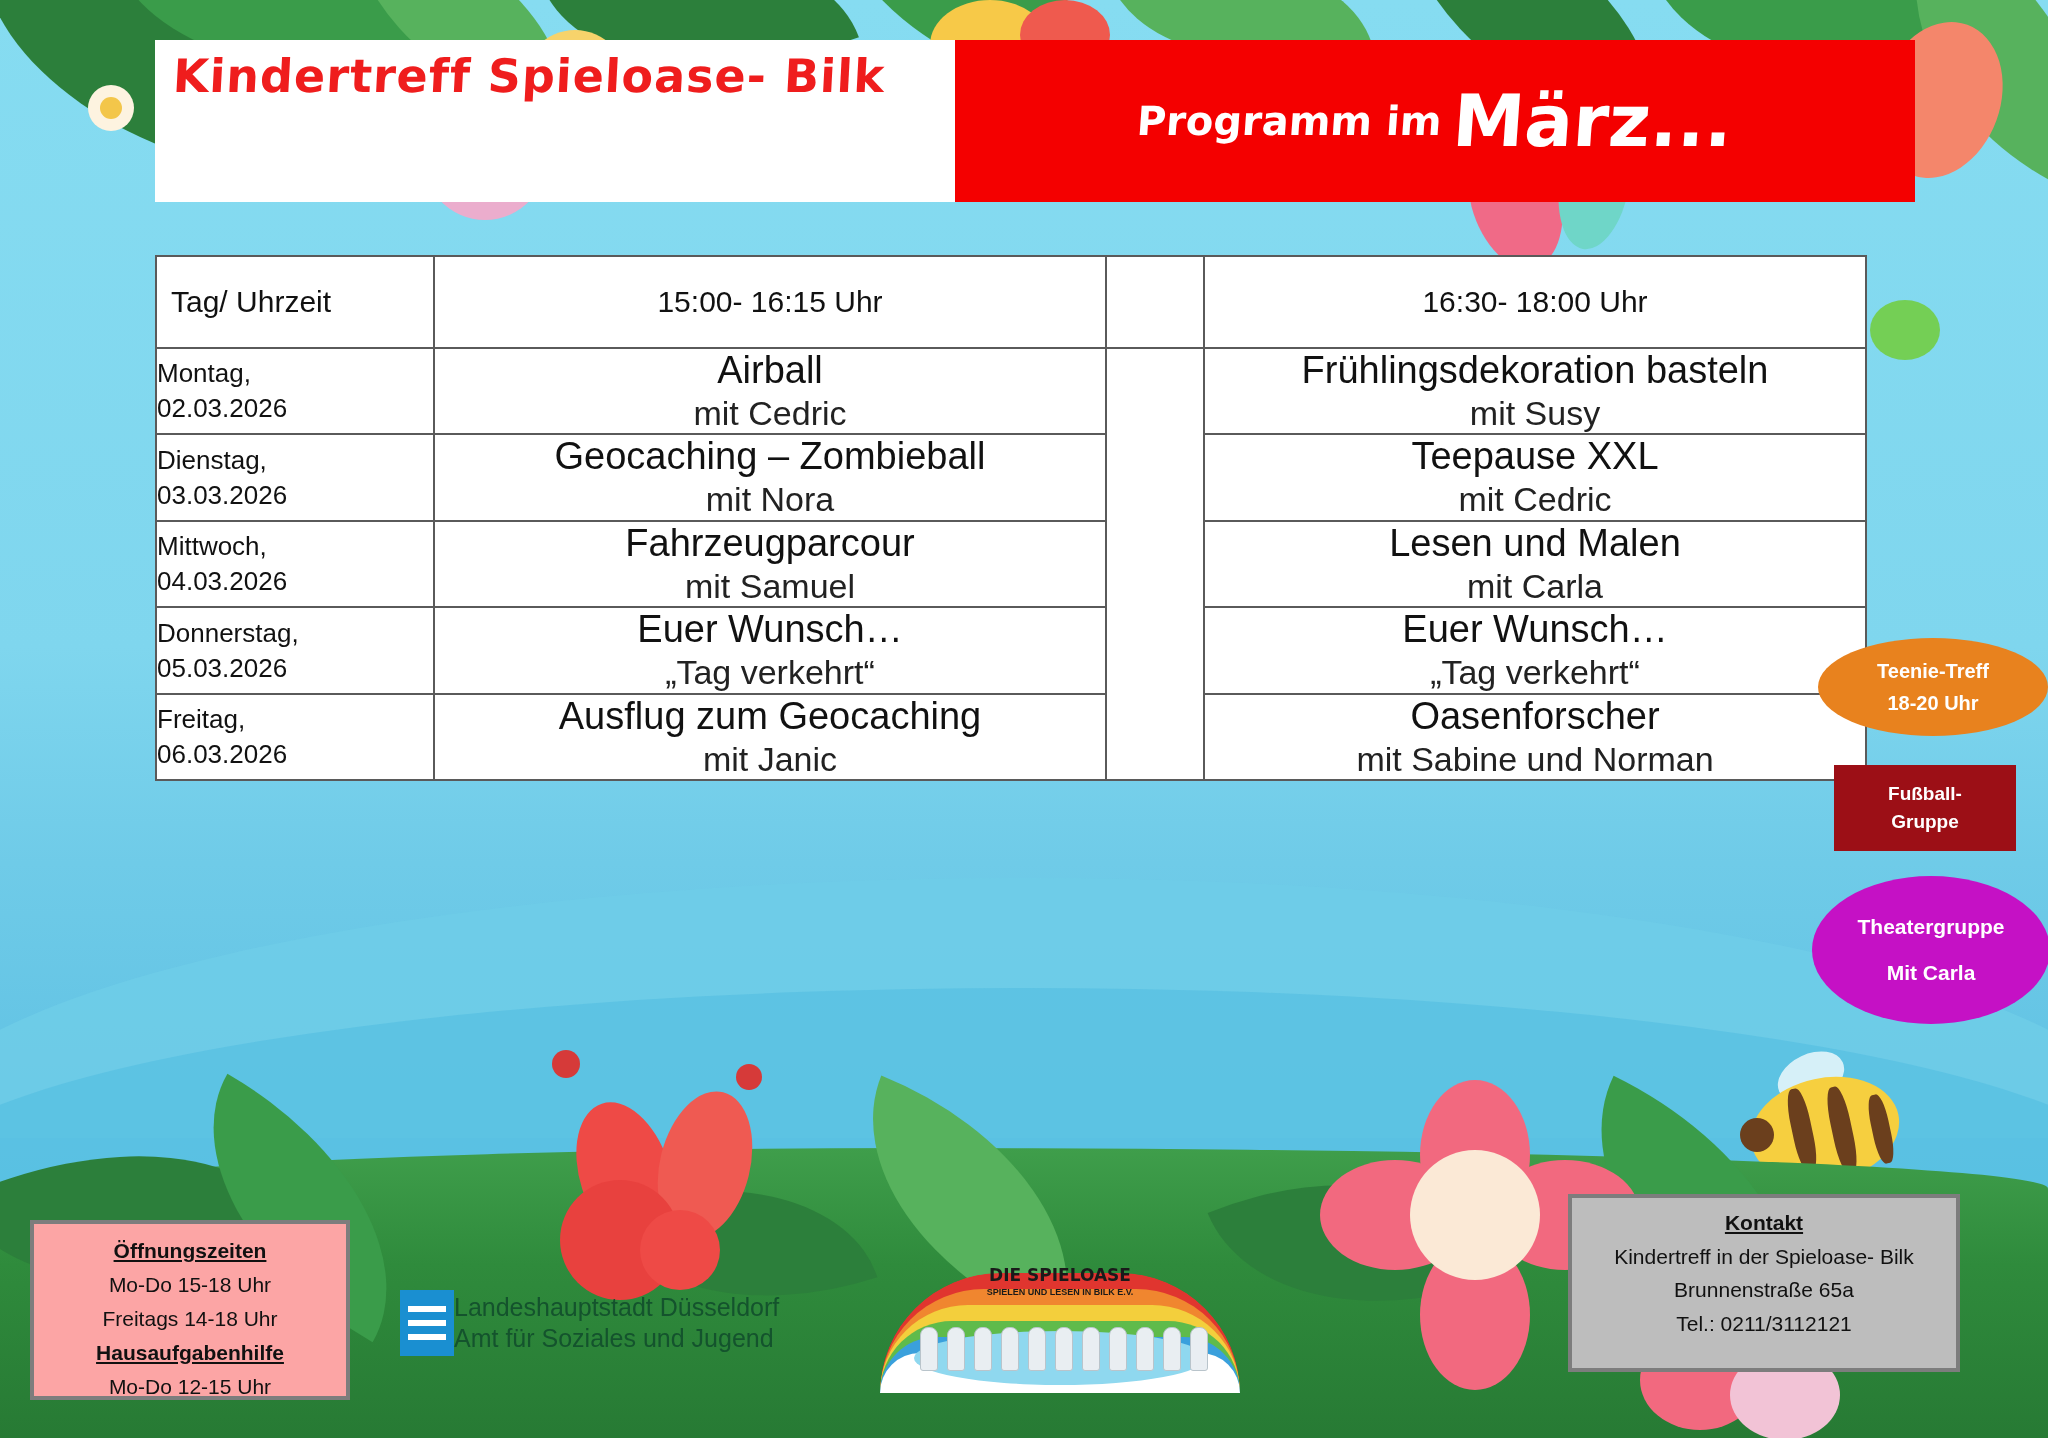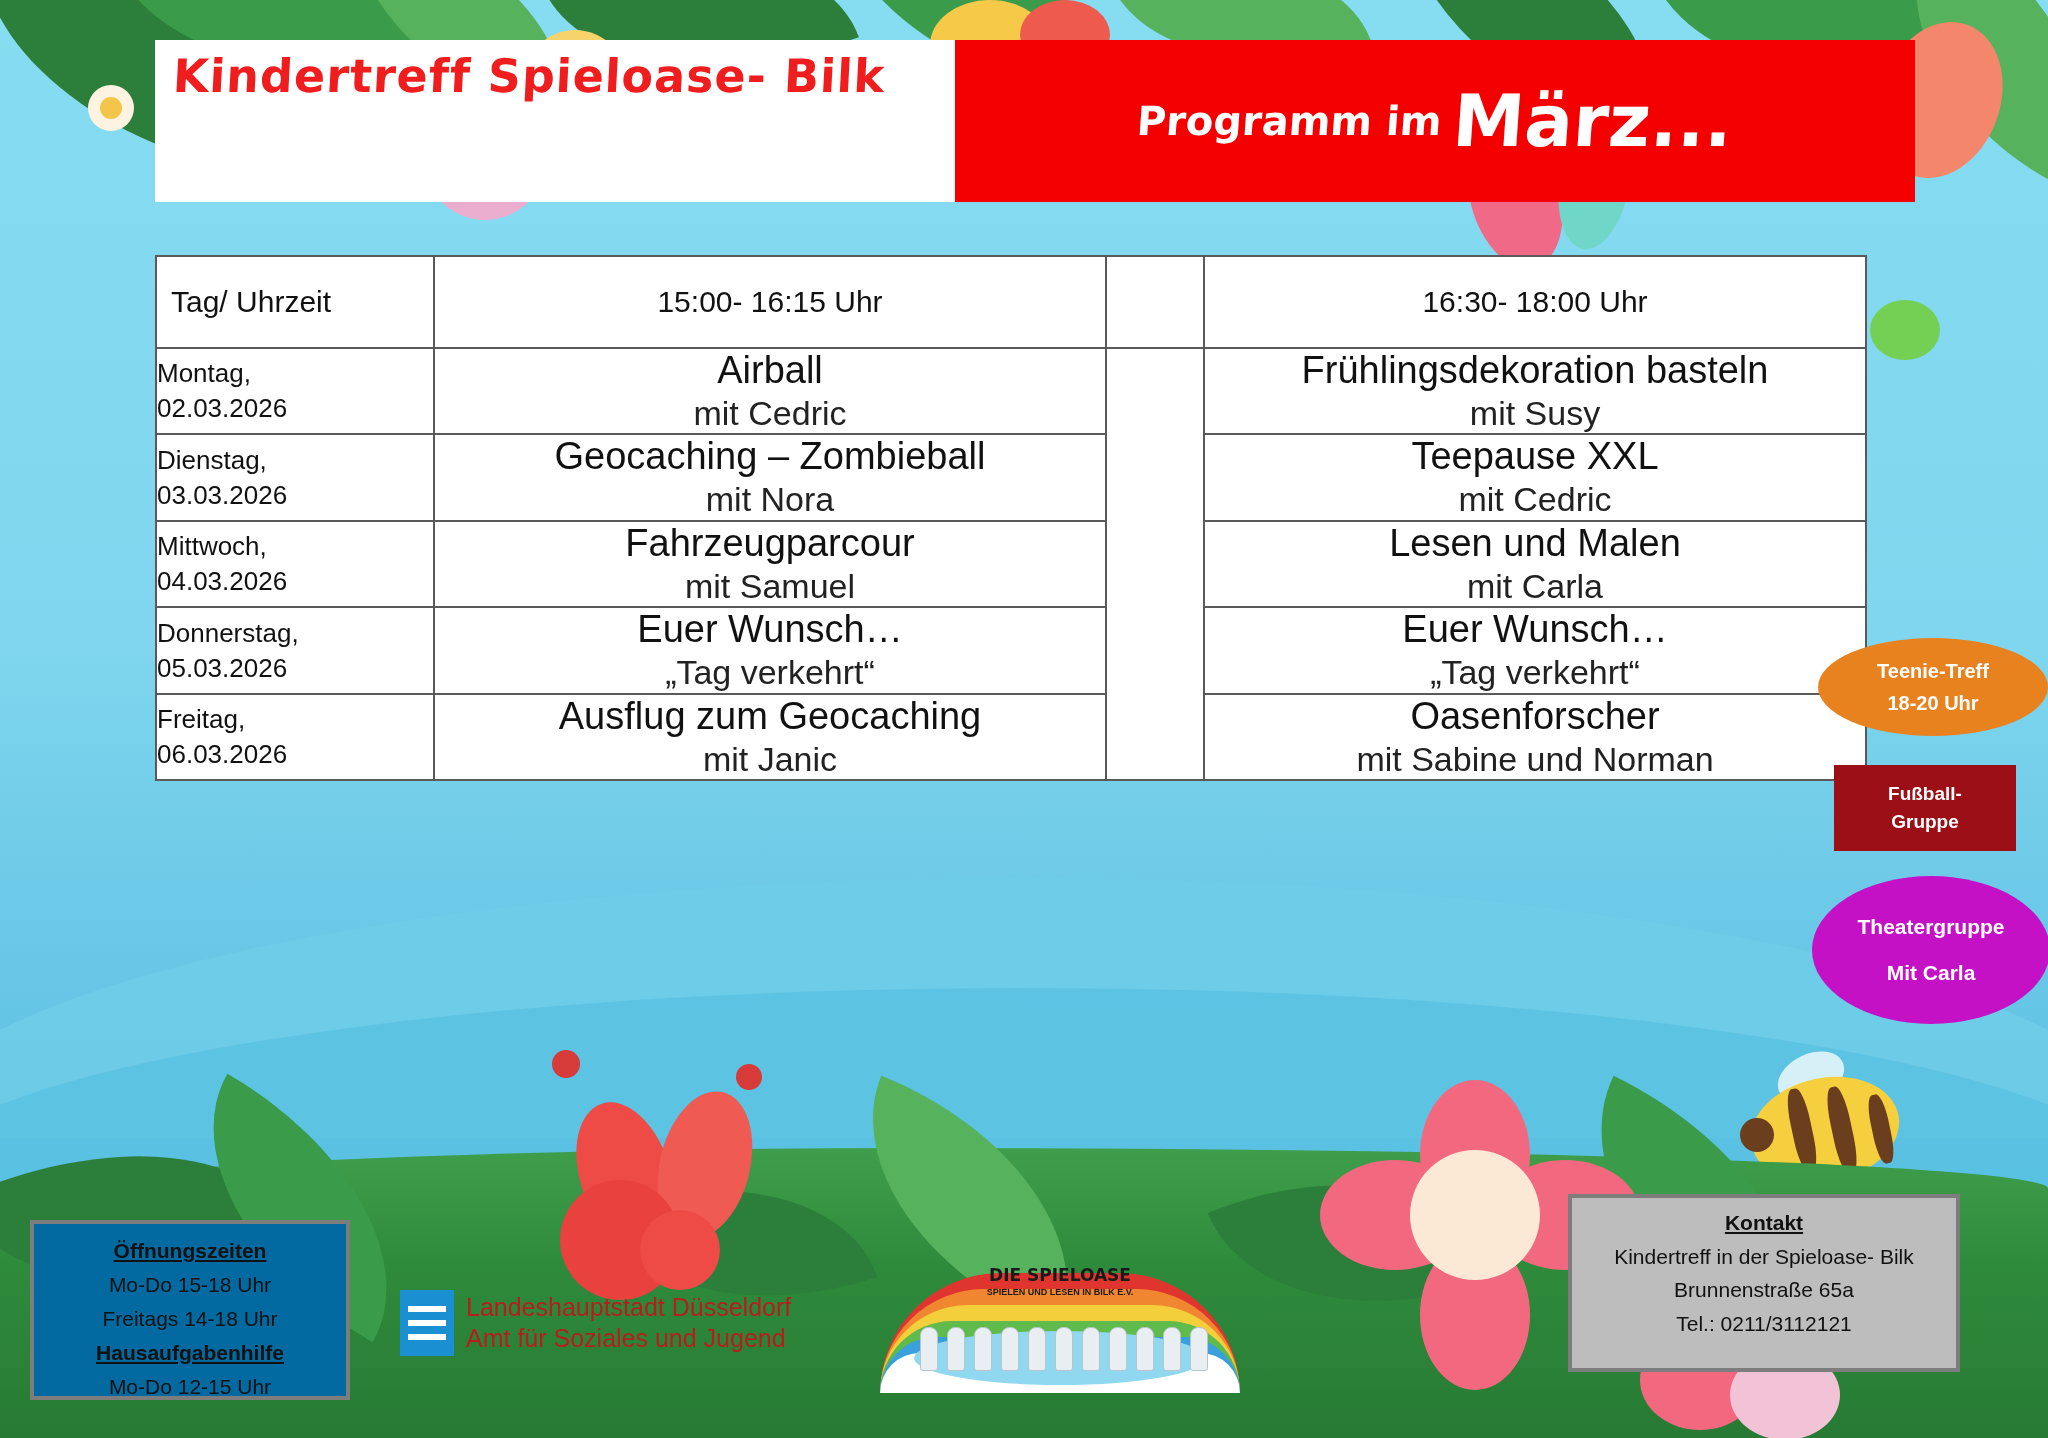--- a/index.html
+++ b/index.html
@@ -116,41 +116,41 @@
   .badge-theater {
     position:absolute; left:1812px; top:876px; width:238px; height:148px;
     background:#c511c5; border-radius:50%; color:#fff; text-align:center;
     display:flex; flex-direction:column; justify-content:center; align-items:center;
     font-size:21px; font-weight:bold; line-height:2.2;
   }
 
   
   .box-oeffnung {
     position:absolute; left:30px; top:1220px; width:320px; height:180px;
-    background:#0369a1; border:4px solid #7d7d7d; color:#111;
+    background:#fca5a5; border:4px solid #7d7d7d; color:#111;
     text-align:center; padding-top:10px; font-size:21px; line-height:1.62;
   }
   .box-kontakt {
     position:absolute; left:1568px; top:1194px; width:392px; height:178px;
     background:#bdbdbd; border:4px solid #7d7d7d; color:#111;
     text-align:center; padding-top:8px; font-size:21px; line-height:1.6;
   }
   .u { text-decoration:underline; font-weight:bold; }
 
   
   .logo-lhd { position:absolute; left:400px; top:1290px; display:flex; align-items:center; }
   .lhd-mark { width:54px; height:66px; background:#1a8fd1; position:relative; }
   .lhd-mark:after{
     content:""; position:absolute; left:8px; top:10px; width:38px; height:46px;
     background:
       linear-gradient(#fff,#fff) 0 6px/38px 6px no-repeat,
       linear-gradient(#fff,#fff) 0 20px/38px 6px no-repeat,
       linear-gradient(#fff,#fff) 0 34px/38px 6px no-repeat;
   }
-  .lhd-text { margin-left:12px; font-size:25px; color:#b91c1c; line-height:1.25; }
+  .lhd-text { margin-left:0; font-size:25px; color:#14532d; line-height:1.25; }
 
   .logo-spieloase { position:absolute; left:880px; top:1255px; width:360px; height:130px; }
   .rainbow { position:absolute; left:0; top:18px; width:360px; height:120px; border-radius:180px 180px 0 0; overflow:hidden; }
   .rb { position:absolute; left:0; bottom:0; width:100%; border-radius:180px 180px 0 0; }
   .pond { position:absolute; left:34px; bottom:0; width:292px; height:54px; background:#8fd8ef; border-radius:50%; }
   .oase-title { position:absolute; left:0; top:10px; width:100%; text-align:center; font-size:17px; font-weight:bold; color:#1a1a1a; font-family:"DejaVu Sans", sans-serif; }
   .oase-sub { position:absolute; left:0; top:32px; width:100%; text-align:center; font-size:9px; font-weight:bold; color:#1a1a1a; }
   .kidrow { position:absolute; left:40px; bottom:14px; display:flex; gap:9px; }
   .kid { width:18px; height:44px; background:#e9eef2; border-radius:8px 8px 3px 3px; border:1px solid #b9c4cb; }
 </style>

